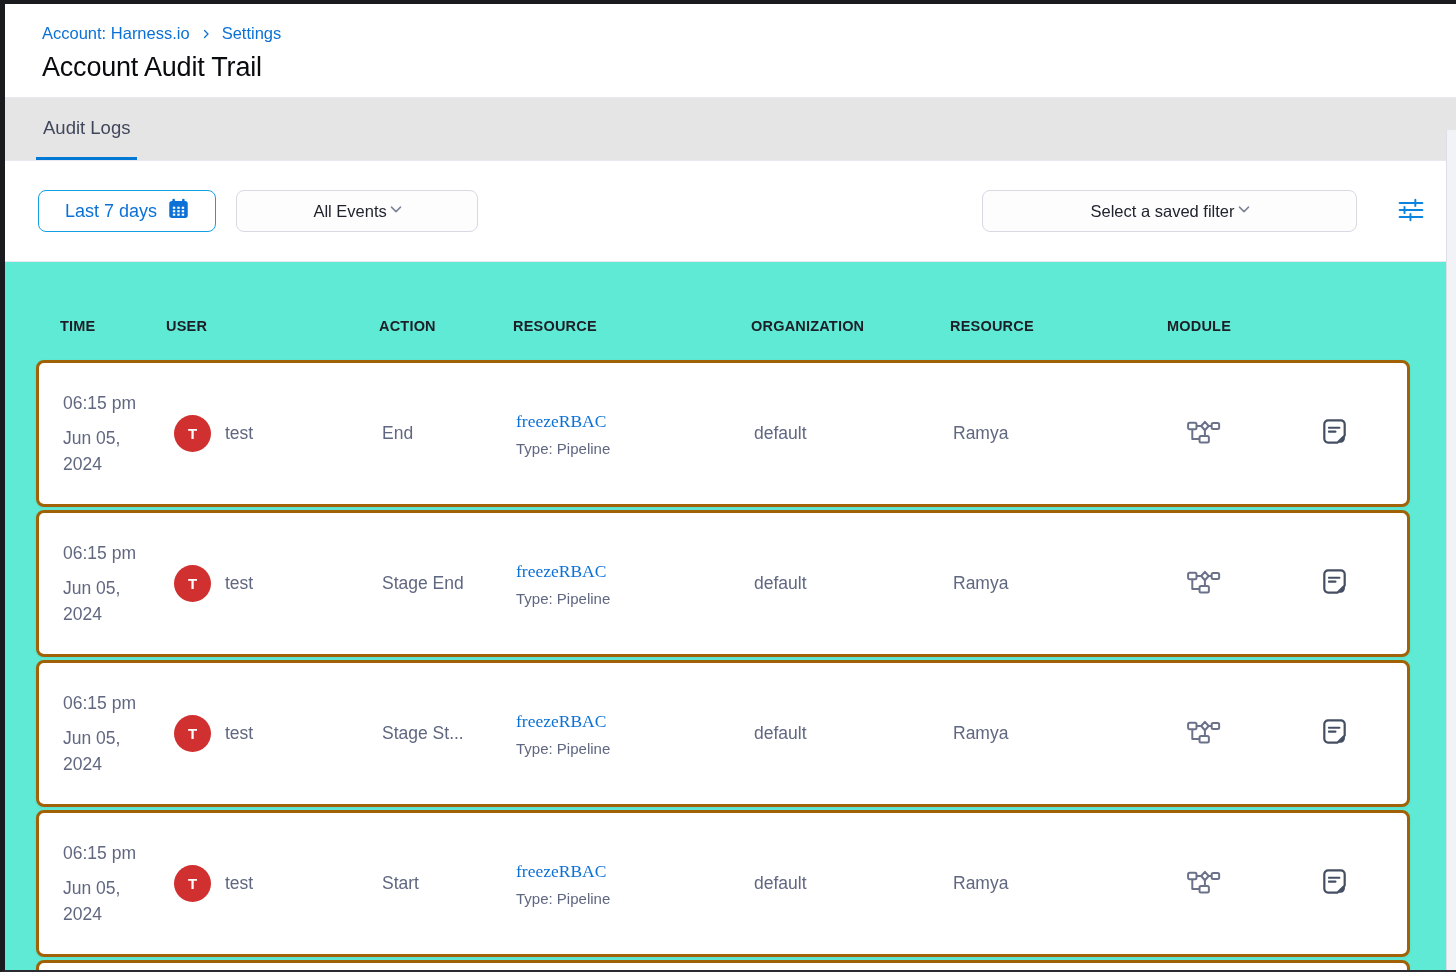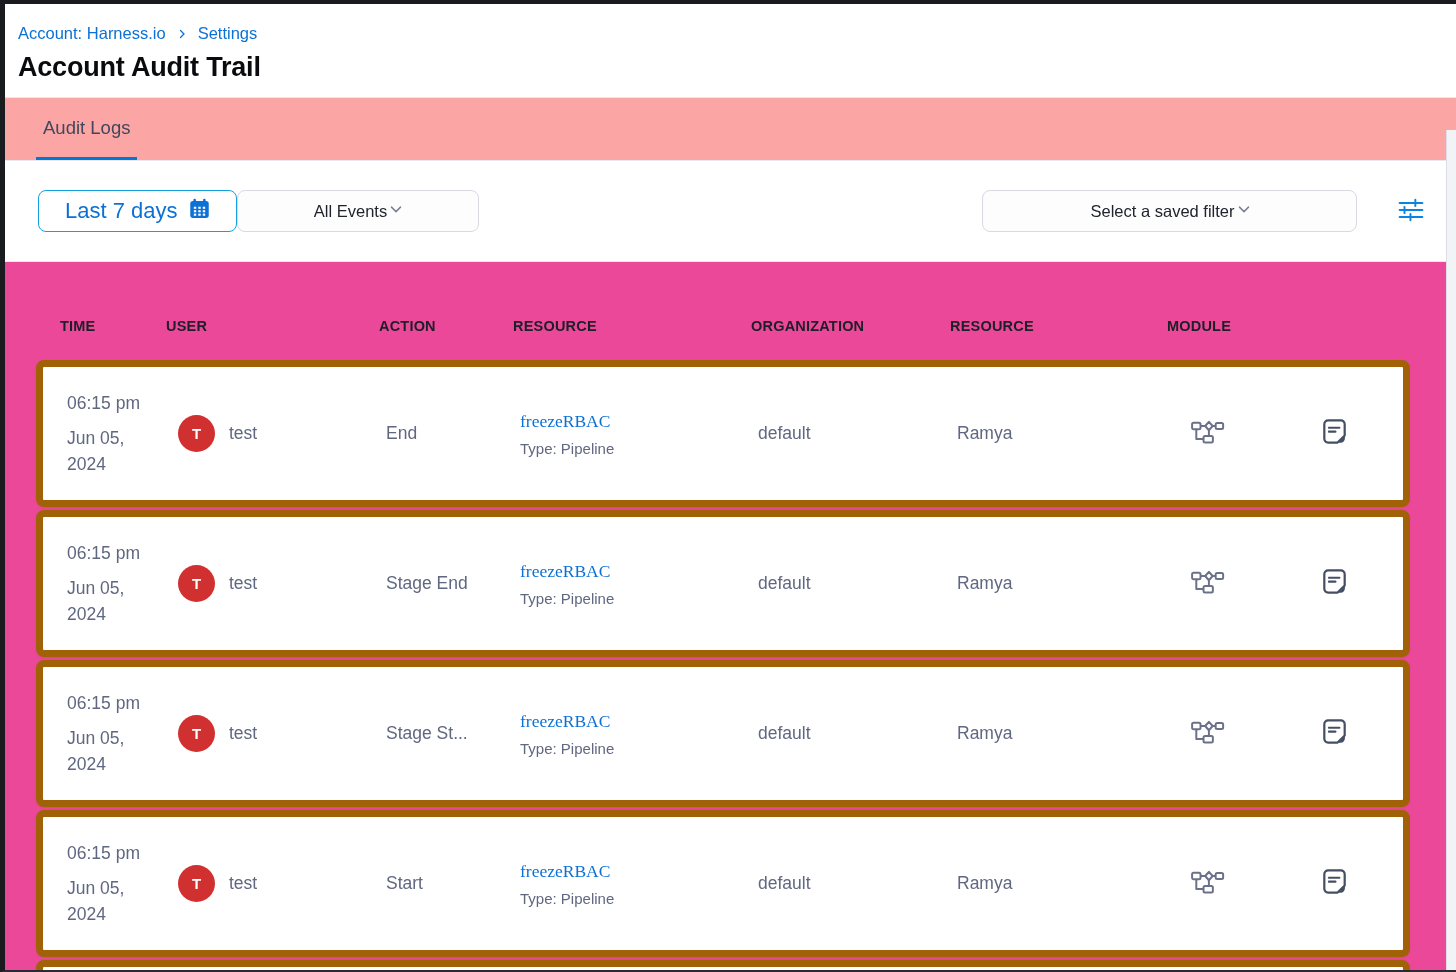--- a/index.html
+++ b/index.html
@@ -7,45 +7,45 @@
   body {
     width:1456px; height:972px; overflow:hidden; background:#fff;
     font-family:"Liberation Sans", sans-serif;
   }
   .frame {
     width:1456px; height:972px; position:relative; overflow:hidden;
     border-top:4px solid #1a1b1e; border-left:5px solid #1a1b1e; border-bottom:2px solid #2a2b30;
     display:flex; flex-direction:column; background:#fff;
   }
   
-  .page-header { background:#fff; padding:20px 0 14px 13px; }
+  .page-header { background:#fff; padding:20px 0 14px 37px; }
   .breadcrumb { display:flex; align-items:center; gap:10px; margin-bottom:9px; }
   .crumb { color:#0b71d6; font-size:16.5px; cursor:pointer; }
   .crumb-sep { display:flex; align-items:center; }
-  .page-title { color:#0a0b0f; font-size:27px; font-weight:700; letter-spacing:-.2px; }
-  
-  .tab-bar { border-top:1px solid #e7e8f0; border-bottom:1px solid #e7e8f0; display:flex; padding-left:31px; height:64px; background:#fca5a5; }
+  .page-title { color:#0a0b0f; font-size:27px; font-weight:400; letter-spacing:-.2px; }
+  
+  .tab-bar { border-top:1px solid #e7e8f0; border-bottom:1px solid #e7e8f0; display:flex; padding-left:31px; height:64px; background:#e5e5e5; }
   .tab { display:flex; align-items:center; font-size:18.5px; color:#575e72; margin-right:30px; padding:0 7px; border-bottom:3px solid transparent; cursor:pointer; }
   .tab.active { color:#40475b; border-bottom-color:#0278d5; }
   
   .filter-bar { height:101px; display:flex; align-items:center; padding:0 28px 0 33px; background:#fff; border-bottom:1px solid #e7e8f0; }
   .date-btn { height:42px; border:1px solid #19a;  border:1px solid #13a0e2; border-radius:8px; background:#fff; color:#0b71d6;
-    font-size:22px; display:flex; align-items:center; gap:11px; padding:0 26px; cursor:pointer; }
+    font-size:18px; display:flex; align-items:center; gap:11px; padding:0 26px; margin-right:20px; cursor:pointer; }
   .select { height:42px; border:1px solid #d8d9e3; border-radius:8px; background:#fdfdfe;
     font-size:16.5px; display:flex; align-items:center; justify-content:center; padding:0 13px 0 17px; cursor:pointer; }
   .select.events { width:242px; color:#1f222c; }
   .select.saved { width:375px; color:#21242e; margin-right:37px; }
   .spacer { flex:1; }
   .sliders-btn { background:none; border:none; padding:4px; cursor:pointer; display:flex; }
   
-  .table-area { flex:1; background:#ec4899; position:relative; overflow:hidden; }
+  .table-area { flex:1; background:#5eead4; position:relative; overflow:hidden; }
   .grid-cols { display:grid; grid-template-columns:106px 213px 134px 238px 199px 217px 115px 1fr; }
   .col-header { margin:56px 46px 26px 31px; padding:0 24px; font-size:14.5px; font-weight:700; color:#1d1f28; letter-spacing:.2px; }
   .col-header span { white-space:nowrap; }
-  .row-card { background:#fff; border:7px solid #a16207; border-radius:8px; box-shadow:0 1px 3px rgba(40,44,63,.07);
+  .row-card { background:#fff; border:3px solid #a16207; border-radius:8px; box-shadow:0 1px 3px rgba(40,44,63,.07);
     height:147px; margin:0 46px 3px 31px; padding:0 24px; align-items:center; }
   .row-card.sliver { height:40px; margin-bottom:0; }
   .cell { font-size:17.5px; color:#606780; }
   .time-cell { line-height:1.5; max-width:86px; }
   .time-cell .t { margin-bottom:9px; }
   .user-cell { display:flex; align-items:center; gap:14px; padding-left:5px; }
   .avatar { width:37px; height:37px; min-width:37px; border-radius:50%; background:#d13030; color:#fff;
     font-weight:700; font-size:15px; display:flex; align-items:center; justify-content:center; }
   .resource-cell .link { color:#0b71d6; margin-bottom:8px; cursor:pointer;font-family:Liberation Serif, serif; }
   .resource-cell .type { font-size:15px; color:#606780; }

